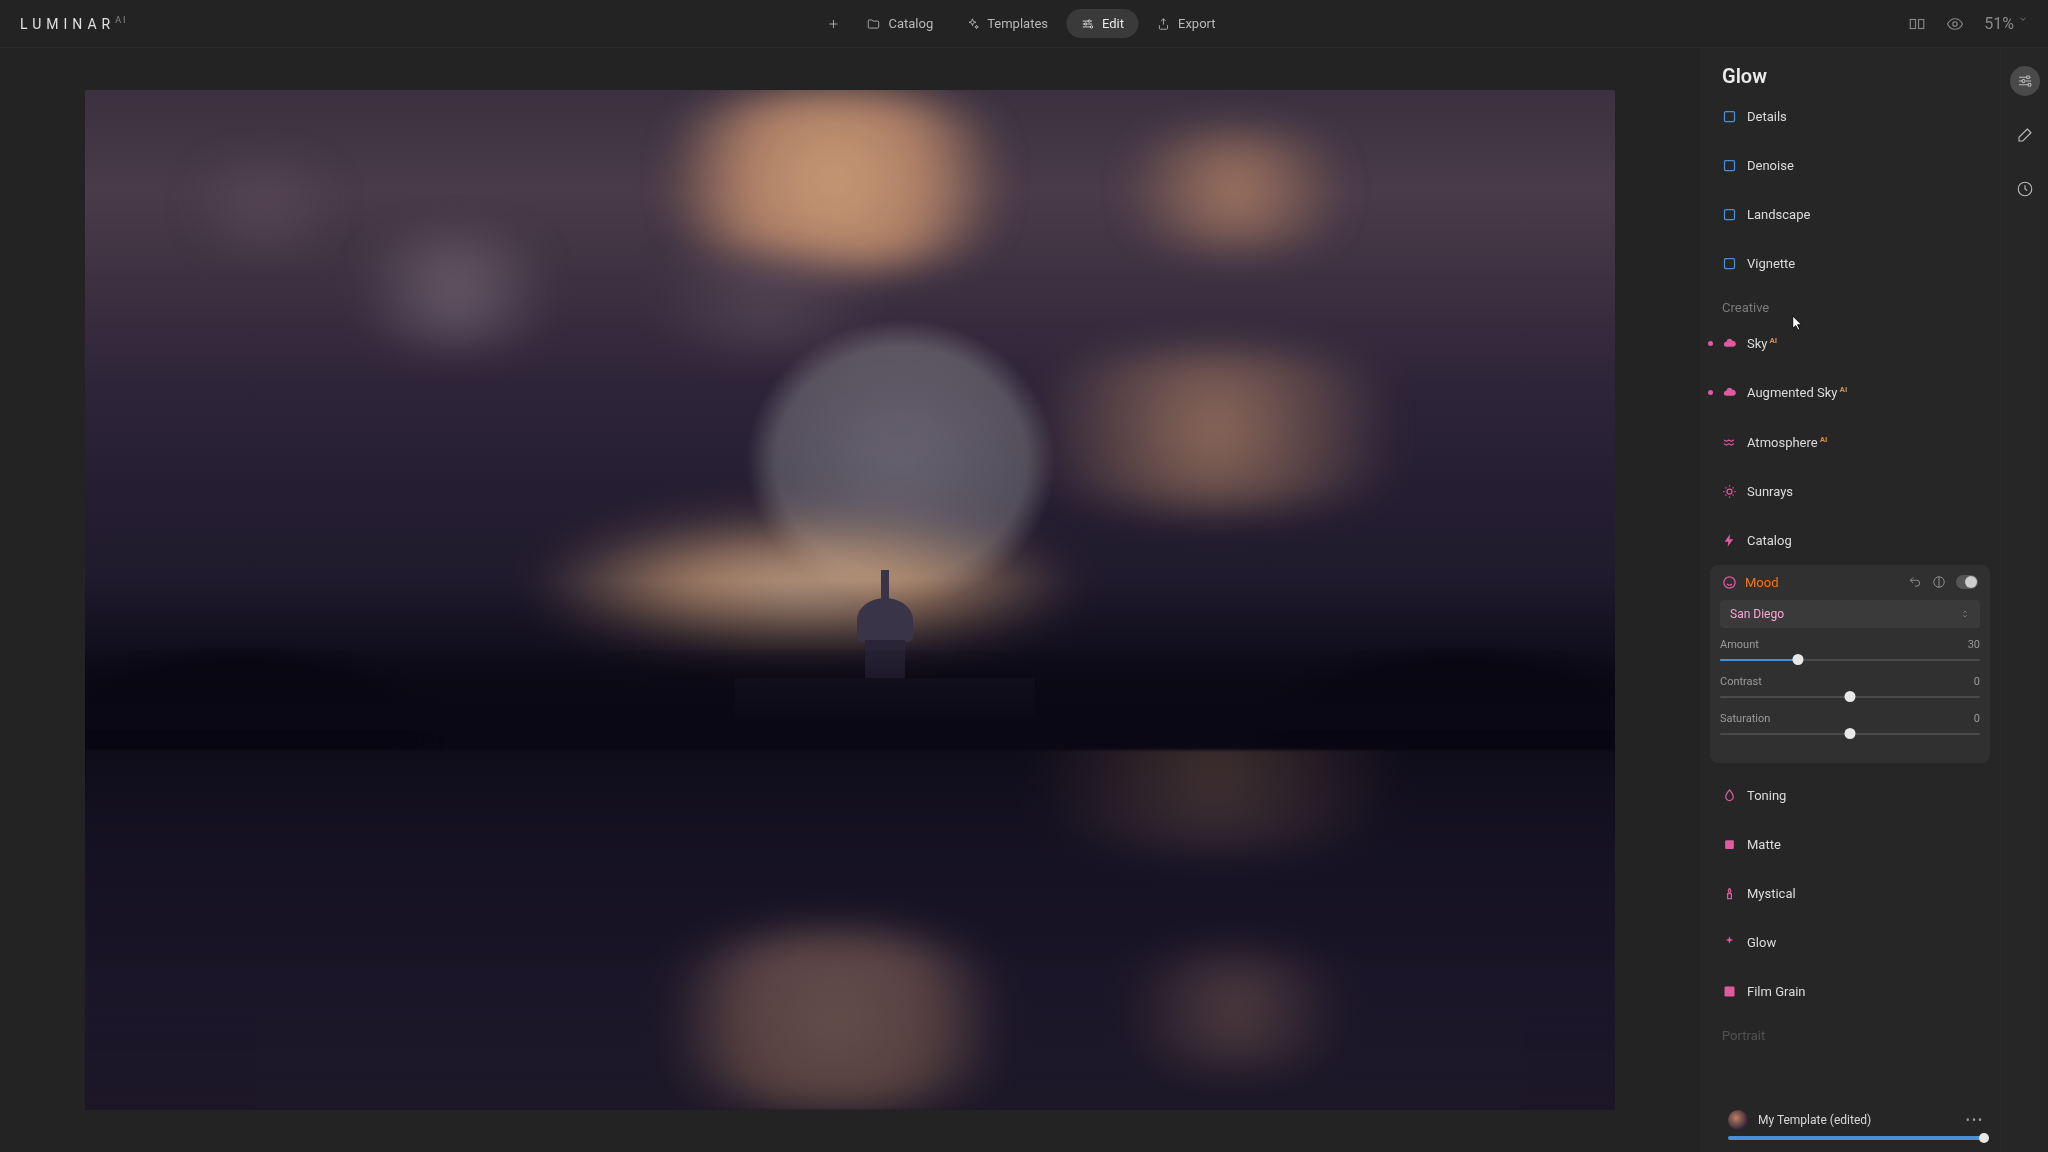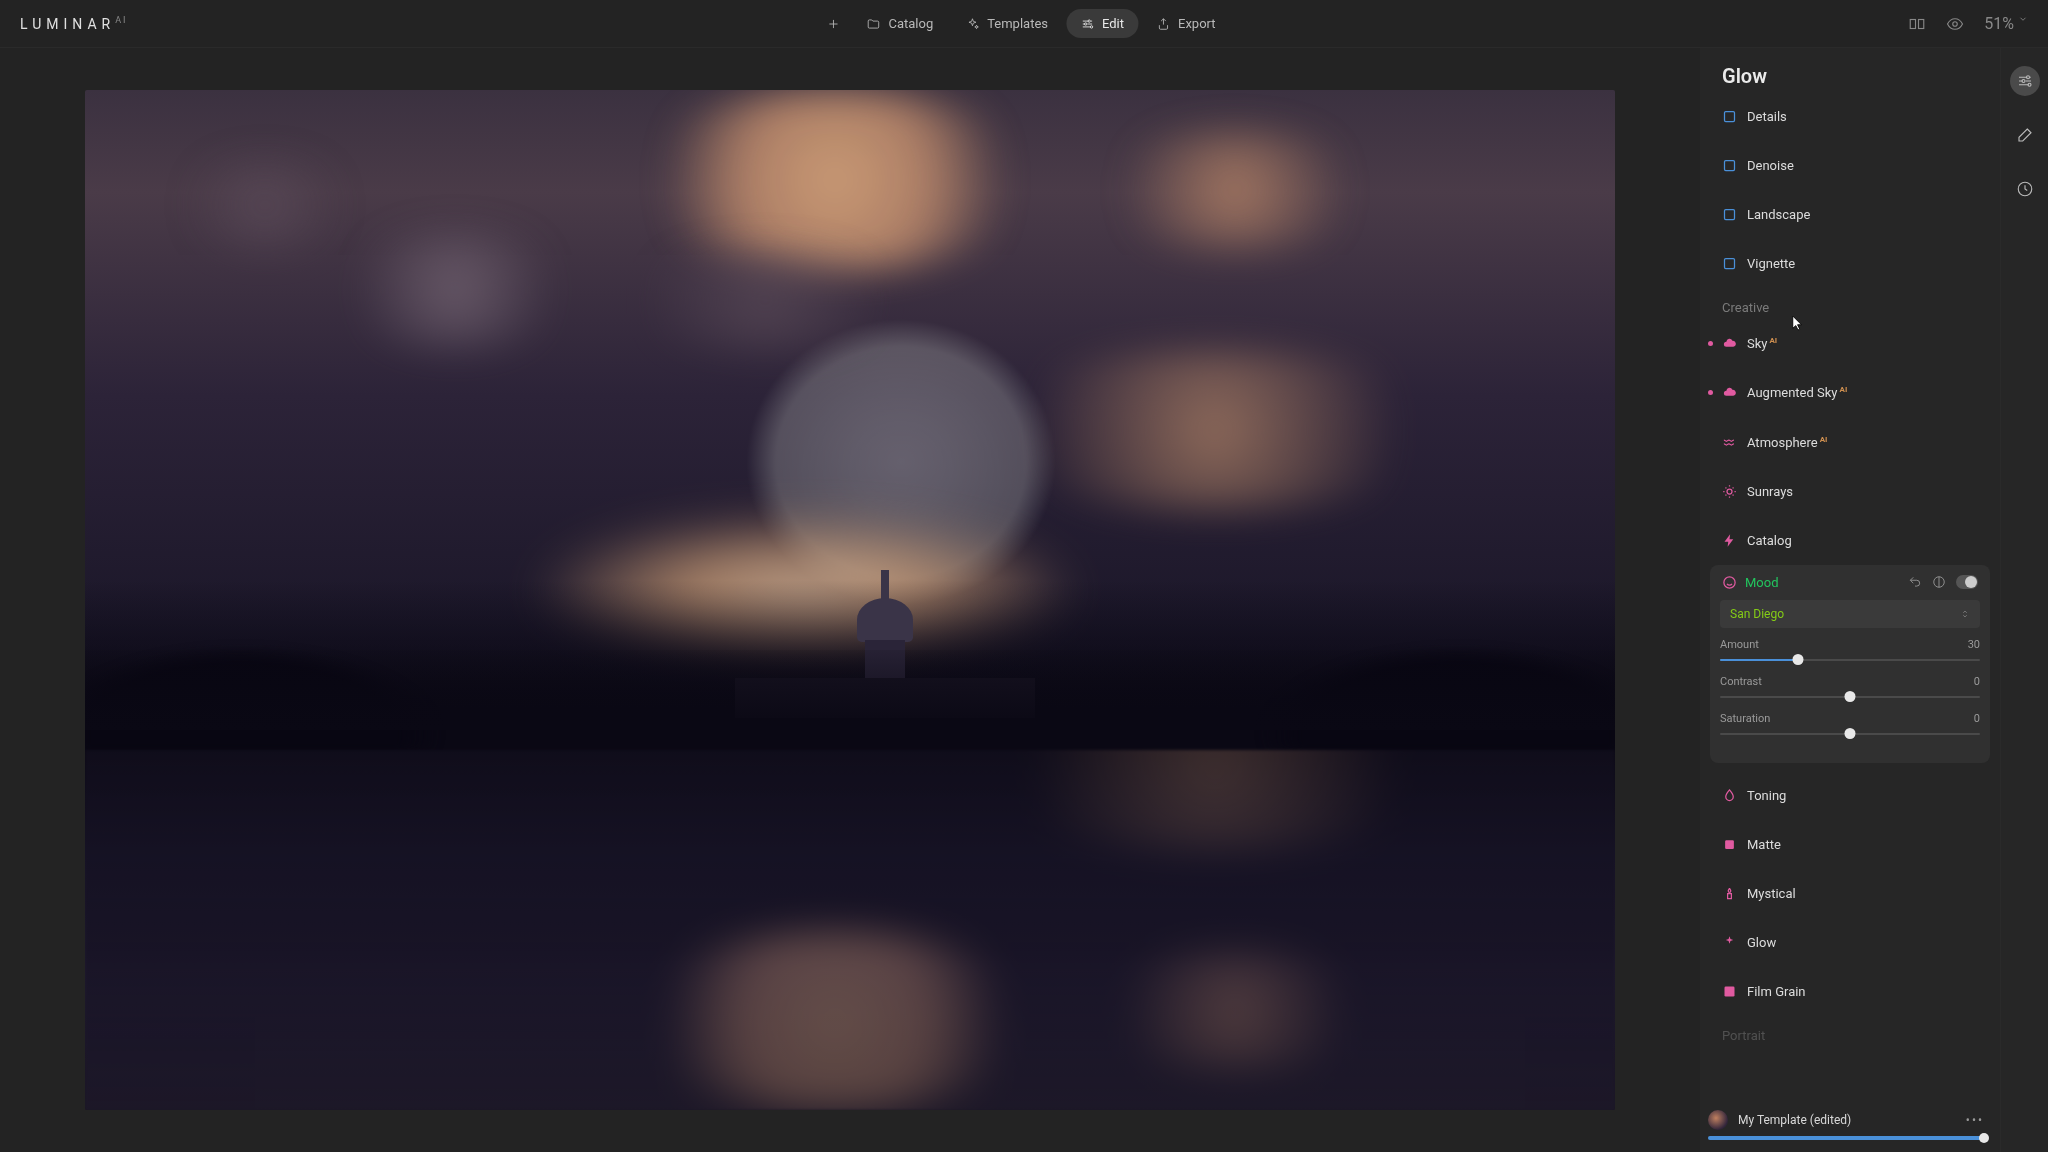--- a/index.html
+++ b/index.html
@@ -52,35 +52,35 @@
 .tool-item { display: flex; align-items: center; gap: 10px; padding: 9px 22px; font-size: 13px; color: #dcdcdc; cursor: pointer; position: relative; }
 .tool-item .dot { position: absolute; left: 8px; width: 5px; height: 5px; border-radius: 50%; background: #e05aa0; }
 .tool-icon { width: 15px; height: 15px; border-radius: 2px; display: flex; align-items: center; justify-content: center; flex-shrink: 0; }
 .tool-icon svg { width: 15px; height: 15px; }
 .section-label { padding: 14px 22px 6px; font-size: 13px; color: #7a7a7a; }
 .ai-sup { font-size: 8px; vertical-align: super; color: #d09050; margin-left: 2px; font-weight: 700; }
 
 .mood-panel { margin: 2px 10px 10px 10px; background: #303030; border-radius: 8px; padding: 10px 10px 14px; }
 .mood-header { display: flex; align-items: center; gap: 8px; padding: 0 2px 10px; }
 .mood-header .tool-icon { width: 15px; height: 15px; }
-.mood-header .title { font-size: 13px; color: #22c55e; }
+.mood-header .title { font-size: 13px; color: #f97316; }
 .mood-header-icons { margin-left: auto; display: flex; gap: 10px; align-items: center; }
 .mood-header-icons svg { width: 14px; height: 14px; stroke: #999; fill: none; stroke-width: 1.5; }
 .header-toggle { width: 22px; height: 14px; border-radius: 7px; background: #555; position: relative; }
 .header-toggle::after { content: ""; position: absolute; right: 1px; top: 1px; width: 12px; height: 12px; border-radius: 50%; background: #ccc; }
-.preset-select { background: #3a3a3a; border-radius: 4px; padding: 7px 10px; font-size: 12px; color: #84cc16; display: flex; align-items: center; justify-content: space-between; margin-bottom: 10px; cursor: pointer; }
+.preset-select { background: #3a3a3a; border-radius: 4px; padding: 7px 10px; font-size: 12px; color: #f9a8d4; display: flex; align-items: center; justify-content: space-between; margin-bottom: 10px; cursor: pointer; }
 .preset-select svg { width: 10px; height: 10px; stroke: #888; fill: none; stroke-width: 2; }
 .slider-row { margin-bottom: 8px; }
 .slider-labels { display: flex; justify-content: space-between; font-size: 11px; color: #9a9a9a; margin-bottom: 2px; }
 .slider-track { position: relative; height: 14px; display: flex; align-items: center; }
 .slider-rail { position: absolute; left: 0; right: 0; height: 2px; background: #4a4a4a; border-radius: 1px; }
 .slider-fill { position: absolute; left: 0; height: 2px; background: #4a90d9; border-radius: 1px; }
 .slider-thumb { position: absolute; width: 11px; height: 11px; border-radius: 50%; background: #e8e8e8; transform: translateX(-50%); }
 
-.template-bar { position: absolute; left: 8px; right: 16px; bottom: 12px; display: flex; flex-direction: column; gap: 6px; }
+.template-bar { position: absolute; left: 28px; right: 16px; bottom: 12px; display: flex; flex-direction: column; gap: 6px; }
 .template-row { display: flex; align-items: center; gap: 10px; }
 .template-thumb { width: 20px; height: 20px; border-radius: 50%; background: radial-gradient(circle at 40% 40%, #c08060 0%, #30243a 70%); flex-shrink: 0; }
 .template-name { font-size: 12px; color: #d8d8d8; }
 .template-more { margin-left: auto; color: #999; letter-spacing: 2px; cursor: pointer; font-size: 12px; }
 .template-slider-rail { position: relative; height: 4px; background: #3a3a3a; border-radius: 2px; }
 .template-slider-fill { position: absolute; left: 0; height: 100%; background: #4a90d9; border-radius: 2px; width: 100%; }
 .template-slider-thumb { position: absolute; right: -5px; top: -3px; width: 10px; height: 10px; border-radius: 50%; background: #e8e8e8; }
 
 .right-rail { width: 48px; background: #262626; display: flex; flex-direction: column; align-items: center; gap: 24px; padding-top: 18px; border-left: 1px solid #2a2a2a; }
 .rail-btn { width: 30px; height: 30px; border-radius: 50%; display: flex; align-items: center; justify-content: center; cursor: pointer; }

